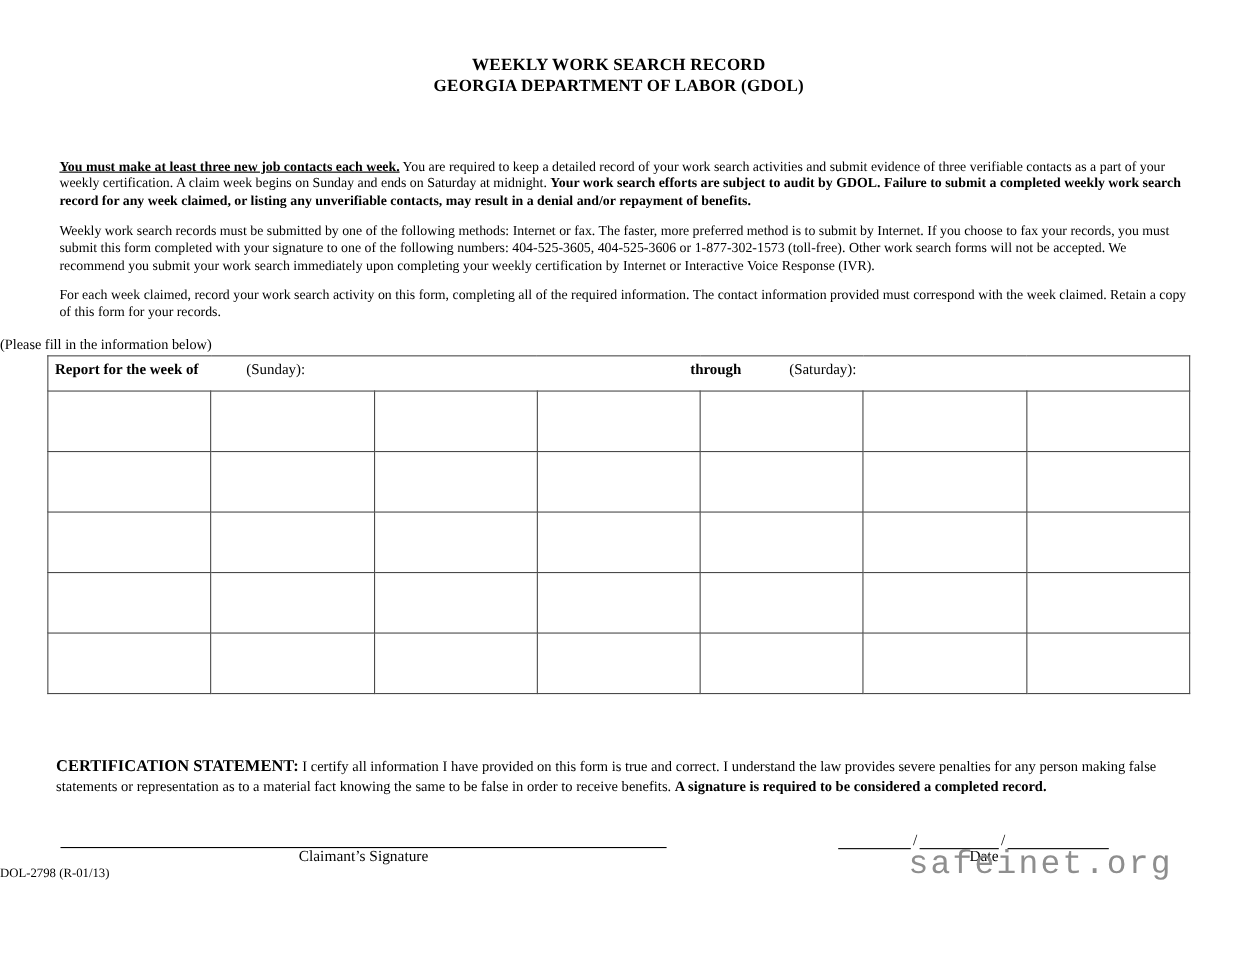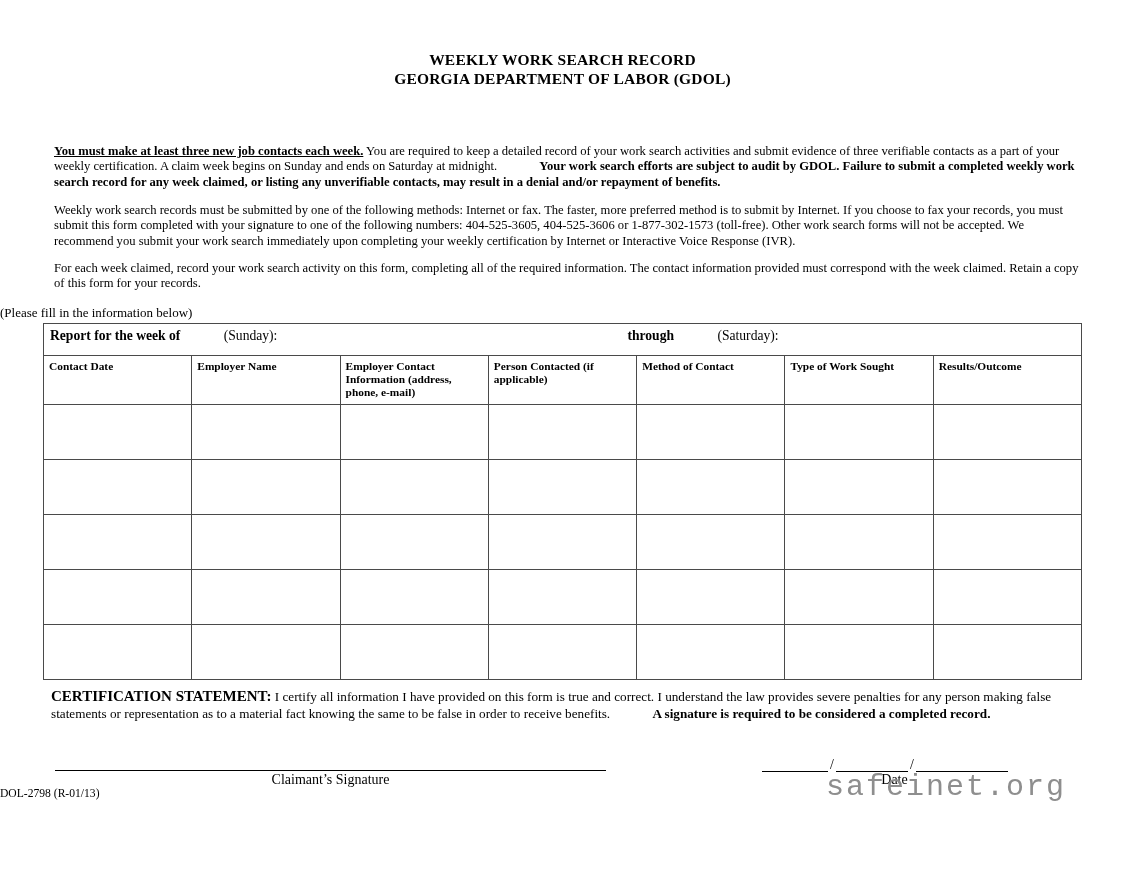--- a/index.html
+++ b/index.html
@@ -62,21 +62,21 @@
     position: absolute;
     left: 54px;
     width: 1028px;
     font-size: 12.6px;
     line-height: 15.4px;
     text-align: left;
   }
   .p1 { top: 144px; }
   .p2 { top: 203px; }
   .p3 { top: 261px; }
-  .b  { font-weight: bold; margin-left: 39px; }
+  .b  { font-weight: bold; }
   .u  { }
   .bu { font-weight: bold; text-decoration: underline; }
 
   .fillnote {
     position: absolute;
     left: 0;
     top: 305px;
     width: 1125px;
     text-align: left;
     font-size: 13px;
@@ -216,29 +216,20 @@
     <tbody>
       <tr class="weekrow">
         <td colspan="7">
           <div class="weekline">
             <span class="seg-a">Report for the week of</span>&nbsp;<span class="seg-b">(Sunday):</span>
             <span class="gap"></span>
             <span class="seg-a">through</span>&nbsp;<span class="seg-b">(Saturday):</span>
           </div>
         </td>
       </tr>
-      <tr class="headrow">
-        <th style="width:65px">Contact Date</th>
-        <th style="width:169px">Employer Name</th>
-        <th style="width:158px">Employer Contact Information (address, phone, e-mail)</th>
-        <th style="width:113px">Person Contacted (if applicable)</th>
-        <th style="width:142px">Method of Contact</th>
-        <th style="width:198px">Type of Work Sought</th>
-        <th>Results/Outcome</th>
-      </tr>
       <tr class="datarow">
         <td></td>
         <td></td>
         <td></td>
         <td></td>
         <td></td>
         <td></td>
         <td></td>
       </tr>
       <tr class="datarow">

